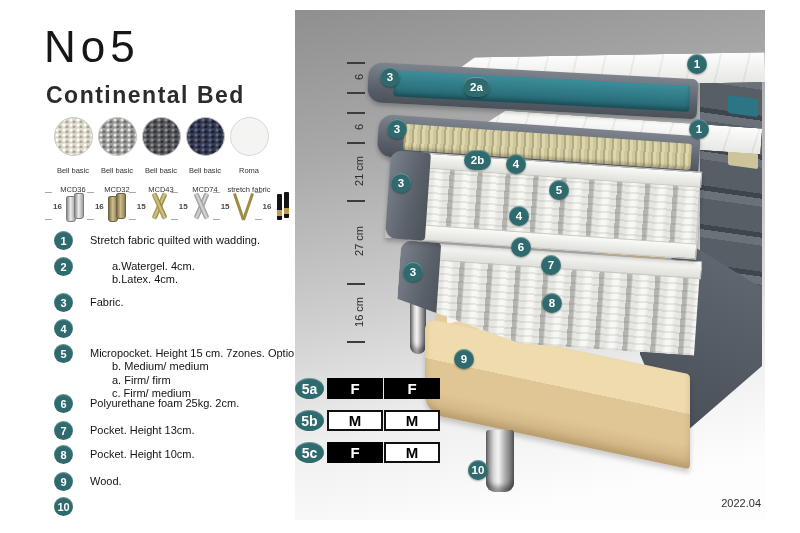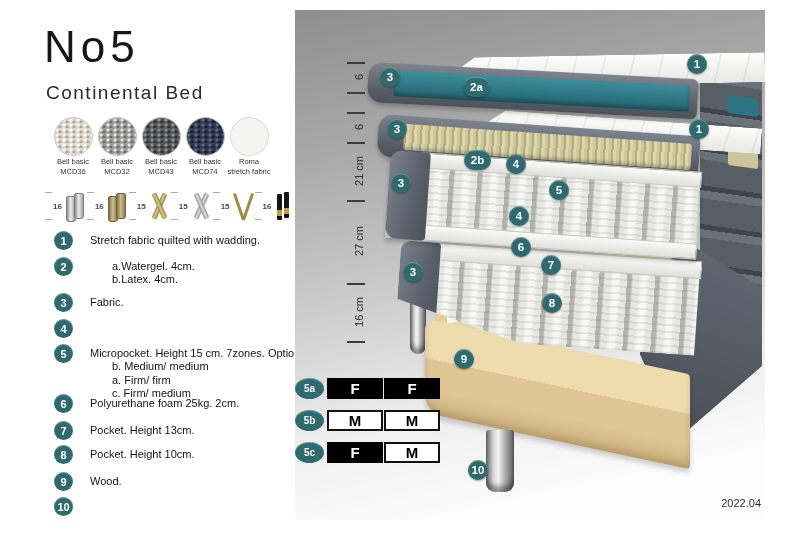--- a/index.html
+++ b/index.html
@@ -1,31 +1,31 @@
 <!DOCTYPE html>
 <html><head>
 <meta charset="utf-8">
 <style>
   html,body{margin:0;padding:0;}
   body{width:800px;height:533px;background:#fff;font-family:"Liberation Sans",sans-serif;position:relative;overflow:hidden;color:#111;}
   .abs{position:absolute;}
 
   
   .title{position:absolute;left:44px;top:22px;font-size:44px;font-weight:300;letter-spacing:5px;color:#161616;}
-  .subtitle{position:absolute;left:46px;top:82px;font-size:19px;font-weight:400;letter-spacing:1.5px;color:#2b2b2b;}
+  .subtitle{position:absolute;left:46px;top:82px;font-size:23px;font-weight:700;letter-spacing:1.5px;color:#2b2b2b;}
 
   .swatches{position:absolute;left:51px;top:117px;display:flex;}
   .swatch{width:44px;display:flex;flex-direction:column;align-items:center;}
   .circ{width:39px;height:39px;border-radius:50%;border:1px solid #c9c9c4;box-sizing:border-box;}
   .t1{background-color:#ddd8cb;background-image:radial-gradient(circle at 2px 2px, rgba(255,255,255,.95) 1.2px, transparent 1.8px),radial-gradient(circle at 5px 4px, rgba(110,104,88,.45) 1.2px, transparent 1.8px);background-size:7px 5px;}
   .t2{background-color:#9d9d9b;background-image:radial-gradient(circle at 2px 2px, rgba(235,235,233,.95) 1.2px, transparent 1.8px),radial-gradient(circle at 5px 4px, rgba(60,60,58,.5) 1.2px, transparent 1.8px);background-size:7px 5px;}
   .t3{background-color:#55565a;background-image:radial-gradient(circle at 2px 2px, rgba(150,150,154,.9) 1.2px, transparent 1.8px),radial-gradient(circle at 5px 4px, rgba(25,25,28,.6) 1.2px, transparent 1.8px);background-size:7px 5px;}
   .t4{background-color:#333a52;background-image:radial-gradient(circle at 2px 2px, rgba(100,110,140,.9) 1.2px, transparent 1.8px),radial-gradient(circle at 5px 4px, rgba(14,17,28,.7) 1.2px, transparent 1.8px);background-size:7px 5px;}
   .t5{background-color:#f4f4f3;border-color:#d8d8d6;}
-  .swl{font-size:7.5px;line-height:9px;color:#333;white-space:nowrap;margin-top:1px;}
+  .swl{font-size:7.5px;line-height:9px;color:#333;white-space:nowrap;margin-top:10px;}
   .swl:first-of-type{margin-top:4px;}
 
   .legsrow{position:absolute;left:44px;top:187px;height:38px;display:flex;align-items:center;}
   .legitem{display:flex;align-items:center;}
   .legnum{font-size:8px;font-weight:bold;color:#4a4a4a;margin-right:2px;}
   .legsep{width:9px;height:34px;position:relative;}
   .legsep i{position:absolute;left:1px;width:7px;height:1px;background:#a9a9a9;}
   .legsep i:first-child{top:3px;} .legsep i:last-child{bottom:3px;}
   .legfig{position:relative;width:22px;height:32px;display:inline-block;}
   .legfig i{position:absolute;}
@@ -70,21 +70,21 @@
   .darkstack{background:repeating-linear-gradient(180deg,#6a7179 0 8px,#575e66 8px 34px,#3f454d 34px 39px);transform:skewY(8deg);transform-origin:left top;}
   .drape{background:linear-gradient(205deg,#636a73,#464c54);clip-path:polygon(42% 0,100% 22%,100% 62%,30% 100%,0 56%,0 18%);}
   .woodslats{background:repeating-linear-gradient(180deg,#e9d5a7 0 13px,#f9f6ef 13px 24px);border-left:12px solid #e3cd9d;border-top:8px solid #eddcb0;transform:skewY(-14deg);transform-origin:left bottom;box-sizing:border-box;}
   .woodrail{background:linear-gradient(180deg,#efdcae 0 42%,#dfc694 42% 74%,#cdb17f);border-radius:12px 4px 4px 18px;transform:skewY(12deg);transform-origin:left top;box-shadow:inset 0 -5px 7px rgba(90,60,20,.18),0 4px 5px rgba(30,30,30,.2);}
   .chrome{background:linear-gradient(90deg,#6f6f6f 0%,#d9d9d9 28%,#f4f4f4 44%,#a8a8a8 70%,#616161 100%);border-radius:3px 3px 9px 9px;box-shadow:inset 0 -6px 5px rgba(0,0,0,.38);}
 
   .dbadge{position:absolute;width:20px;height:20px;border-radius:50%;background:#2e6a6e;color:#fff;font-size:11.5px;font-weight:bold;display:flex;align-items:center;justify-content:center;box-shadow:inset 0 1px 1px rgba(255,255,255,.35),0 1px 2px rgba(0,0,0,.35);z-index:9;}
   .dbadge.wide{width:27px;border-radius:10px;}
 
   .frow{position:absolute;display:flex;align-items:center;z-index:9;}
-  .frow .fbadge{width:29px;height:21px;font-size:10px;margin-right:3px;}
+  .frow .fbadge{width:29px;height:21px;font-size:14px;margin-right:3px;}
   .fcell{width:56px;height:21px;display:flex;align-items:center;justify-content:center;font-size:15px;font-weight:bold;box-sizing:border-box;margin-right:1px;}
   .fcell.dark{background:#000;color:#fff;border:2px solid #000;}
   .fcell.light{background:#fff;color:#000;border:2px solid #101010;}
 
   .version{position:absolute;left:418px;top:487px;width:48px;font-size:11px;color:#2f2f2f;text-align:right;}
 </style>
 </head>
 <body>
 
 <div class="title">No5</div>

